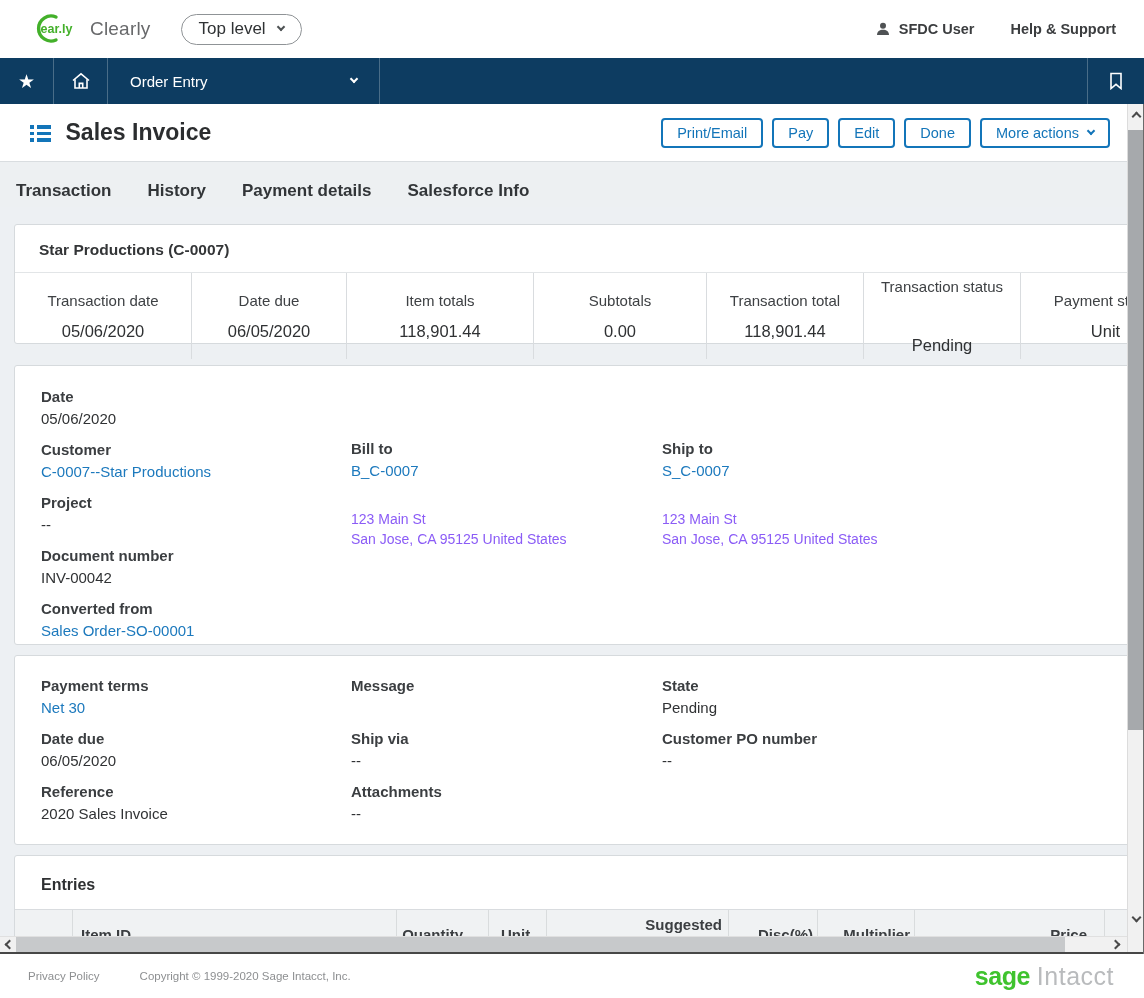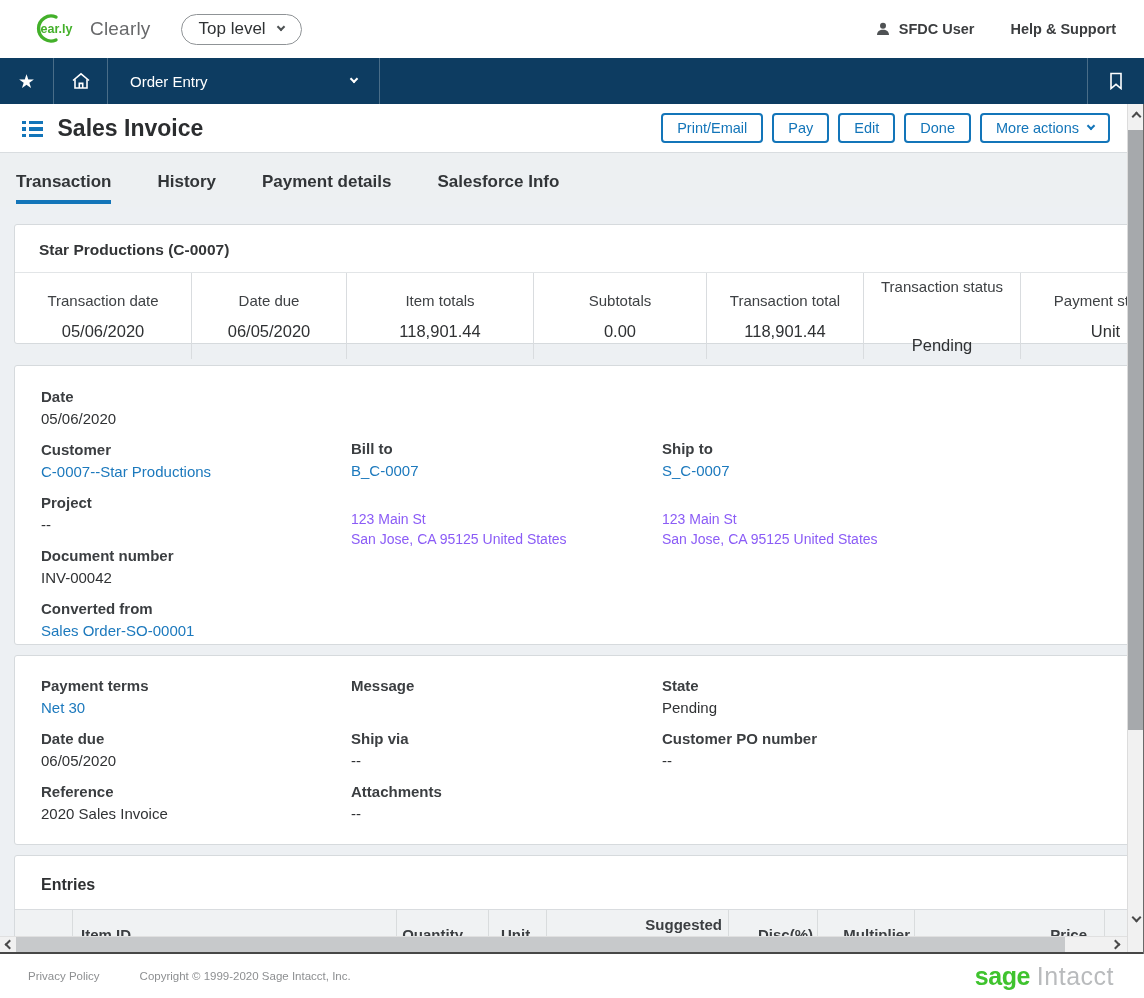--- a/index.html
+++ b/index.html
@@ -27,31 +27,31 @@
   .navbar { height: 46px; background: #0d3c61; display: flex; align-items: stretch; }
   .nav-cell { display: flex; align-items: center; justify-content: center; border-right: 1px solid rgba(255,255,255,.25); cursor: pointer; }
   .nav-star, .nav-home { width: 54px; }
   .star-glyph { color: #fff; font-size: 19px; line-height: 1; }
   .nav-module { width: 272px; justify-content: space-between; padding: 0 22px; color: #fff; font-size: 15px; }
   .nav-fill { flex: 1; border-right: 1px solid rgba(255,255,255,.25); }
   .nav-search { width: 116px; gap: 9px; color: #fff; font-size: 15.5px; }
   .nav-bookmark { width: 56px; border-right: none; }
 
   
-  .title-row { height: 48px; background: #fff; display: flex; align-items: center; padding: 0 34px 0 22px; }
+  .title-row { height: 57px; background: #fff; display: flex; align-items: center; padding: 0 34px 0 30px; }
   .list-icon { display: flex; flex-direction: column; gap: 3px; margin-top: 2px; }
   .list-icon .li-row { display: flex; align-items: center; gap: 3px; }
   .list-icon .li-dot { width: 3.5px; height: 3.5px; background: #1375b9; }
   .list-icon .li-bar { width: 14px; height: 3.5px; background: #1375b9; }
   .page-title { font-size: 23px; font-weight: 700; color: #2b2d2f; margin-left: 15px; }
   .btn { height: 30px; background: #fff; border: 2px solid #1375b9; border-radius: 4px; color: #1375b9;
     font-size: 14.5px; font-family: inherit; padding: 0 14px; margin-left: 9px; display: flex; align-items: center; gap: 9px; cursor: pointer; }
 
   
-  .tabbar { height: 55px; background: #edf0f2; border-top: 1px solid #d9dde0; display: flex; align-items: stretch; padding-left: 16px; gap: 46px; }
+  .tabbar { height: 55px; background: #edf0f2; border-top: 1px solid #d9dde0; display: flex; align-items: stretch; padding-left: 16px; gap: 36px; }
   .tab { font-size: 17px; font-weight: 700; color: #323538; display: flex; align-items: center; padding-top: 4px; cursor: pointer; position: relative; }
   .tab.active::after { content: ""; position: absolute; left: 0; right: 0; bottom: 3px; height: 4px; background: #1375b9; }
 
   
   .content { position: absolute; top: 207px; left: 0; width: 1127px; height: 745px; background: #edf0f3; overflow: hidden; }
   .canvas { width: 1250px; }
   .card { background: #fff; border: 1px solid #d6dadd; border-radius: 3px; margin-left: 14px; width: 1236px; }
 
   
   .card-summary { margin-top: 17px; height: 120px; padding-top: 16px; }

